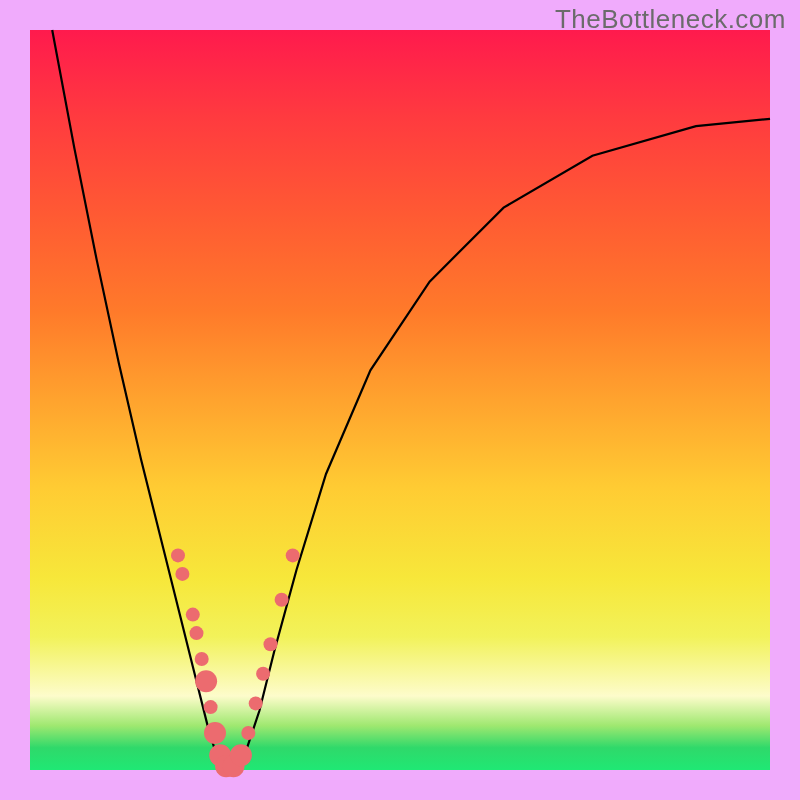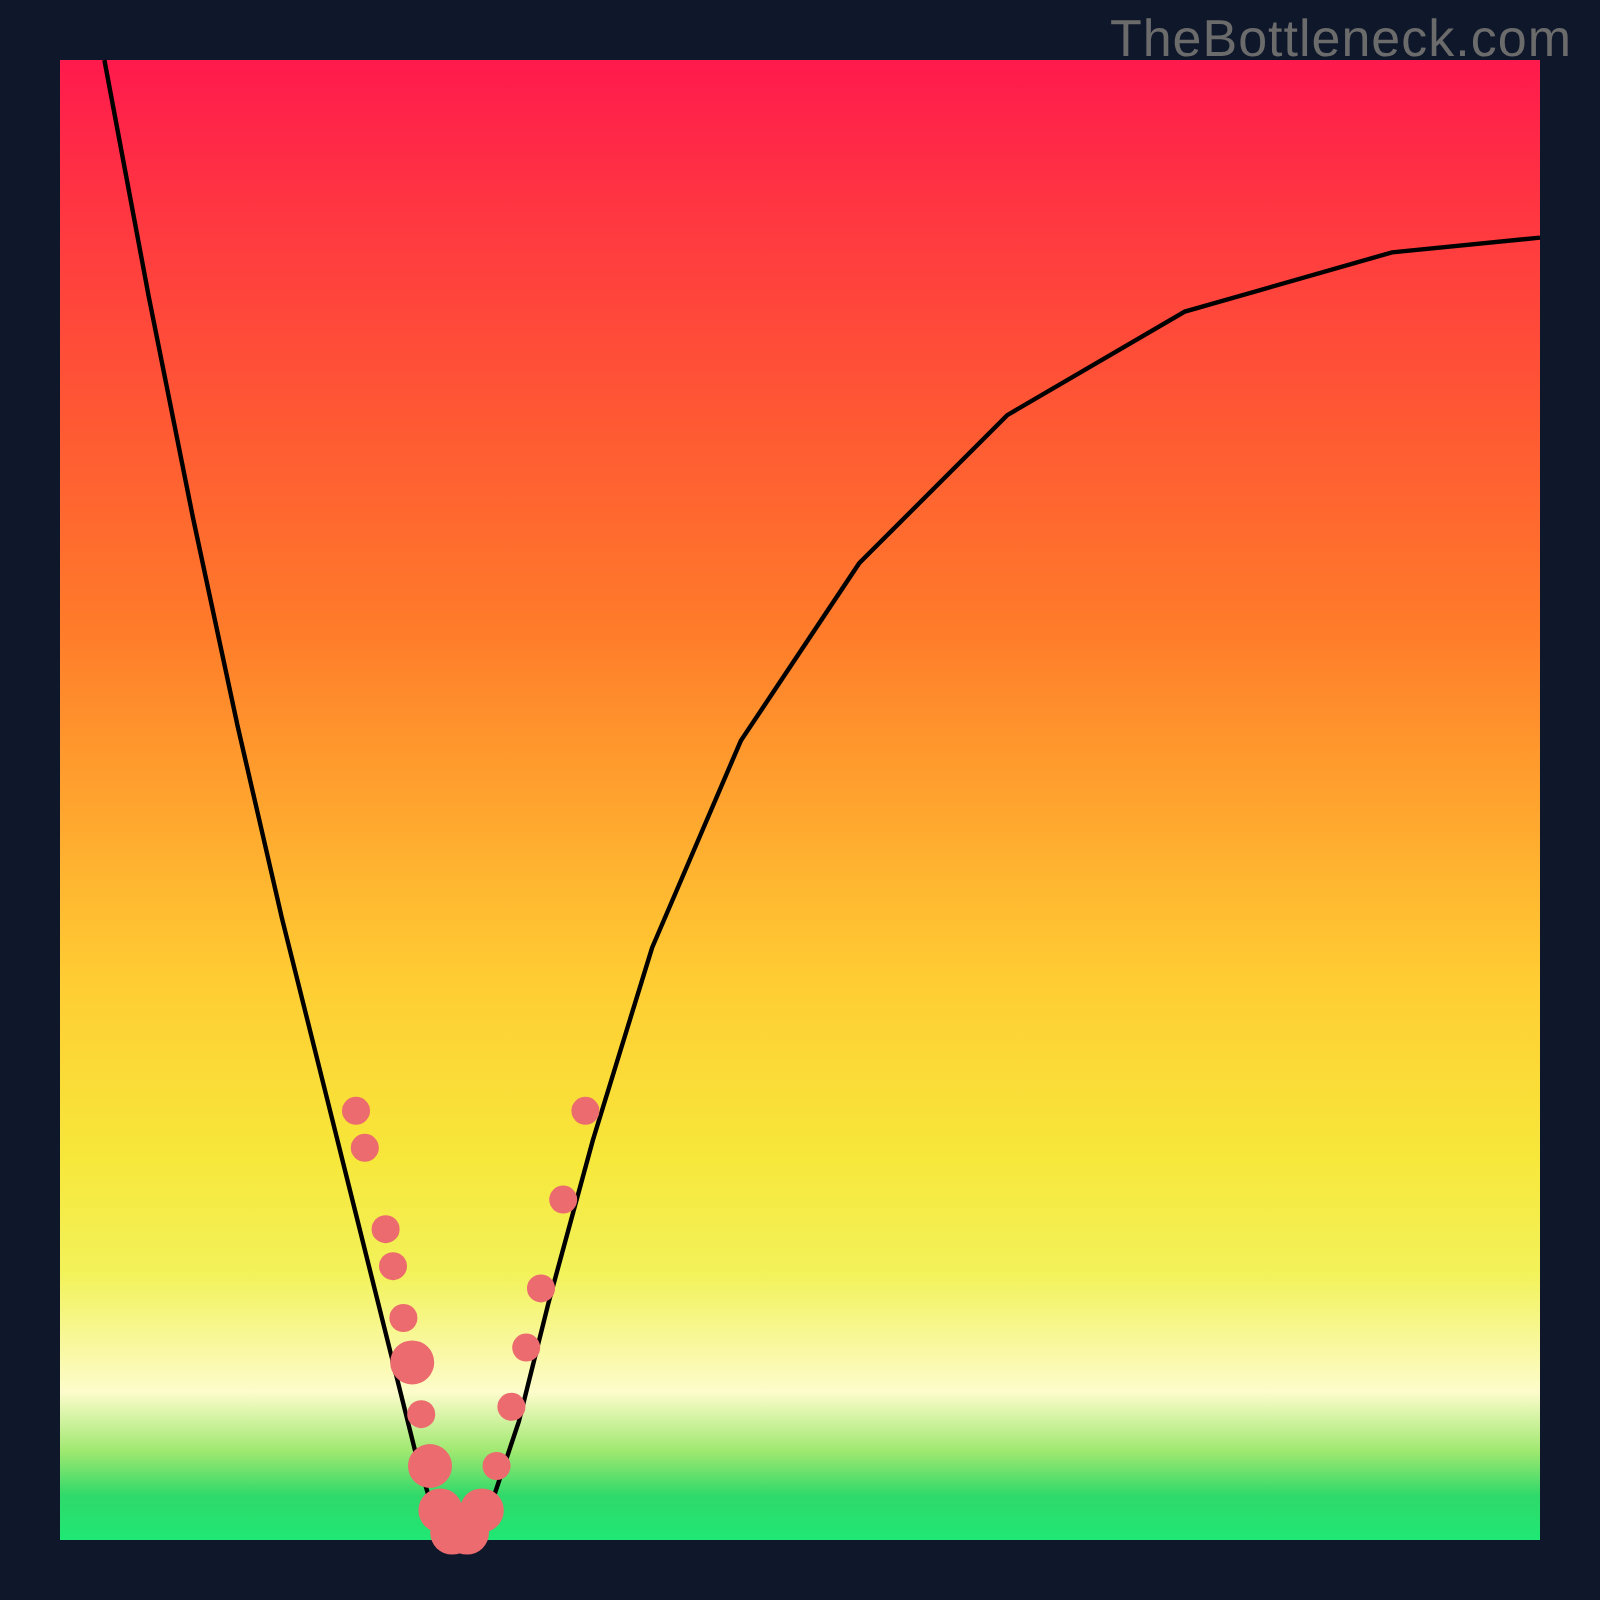--- a/index.html
+++ b/index.html
@@ -10,21 +10,21 @@
     background: #000;
     overflow: hidden;
     font-family: Arial, Helvetica, sans-serif;
   }
   .frame {
     position: absolute;
     left: 0;
     top: 0;
     width: 800px;
     height: 800px;
-    background: #0f172a;
+    background: #f0abfc;
   }
   .plot-area {
     position: absolute;
     left: 30px;
     top: 30px;
     width: 740px;
     height: 740px;
     background: linear-gradient(
       to bottom,
       #ff1a4d 0%,

